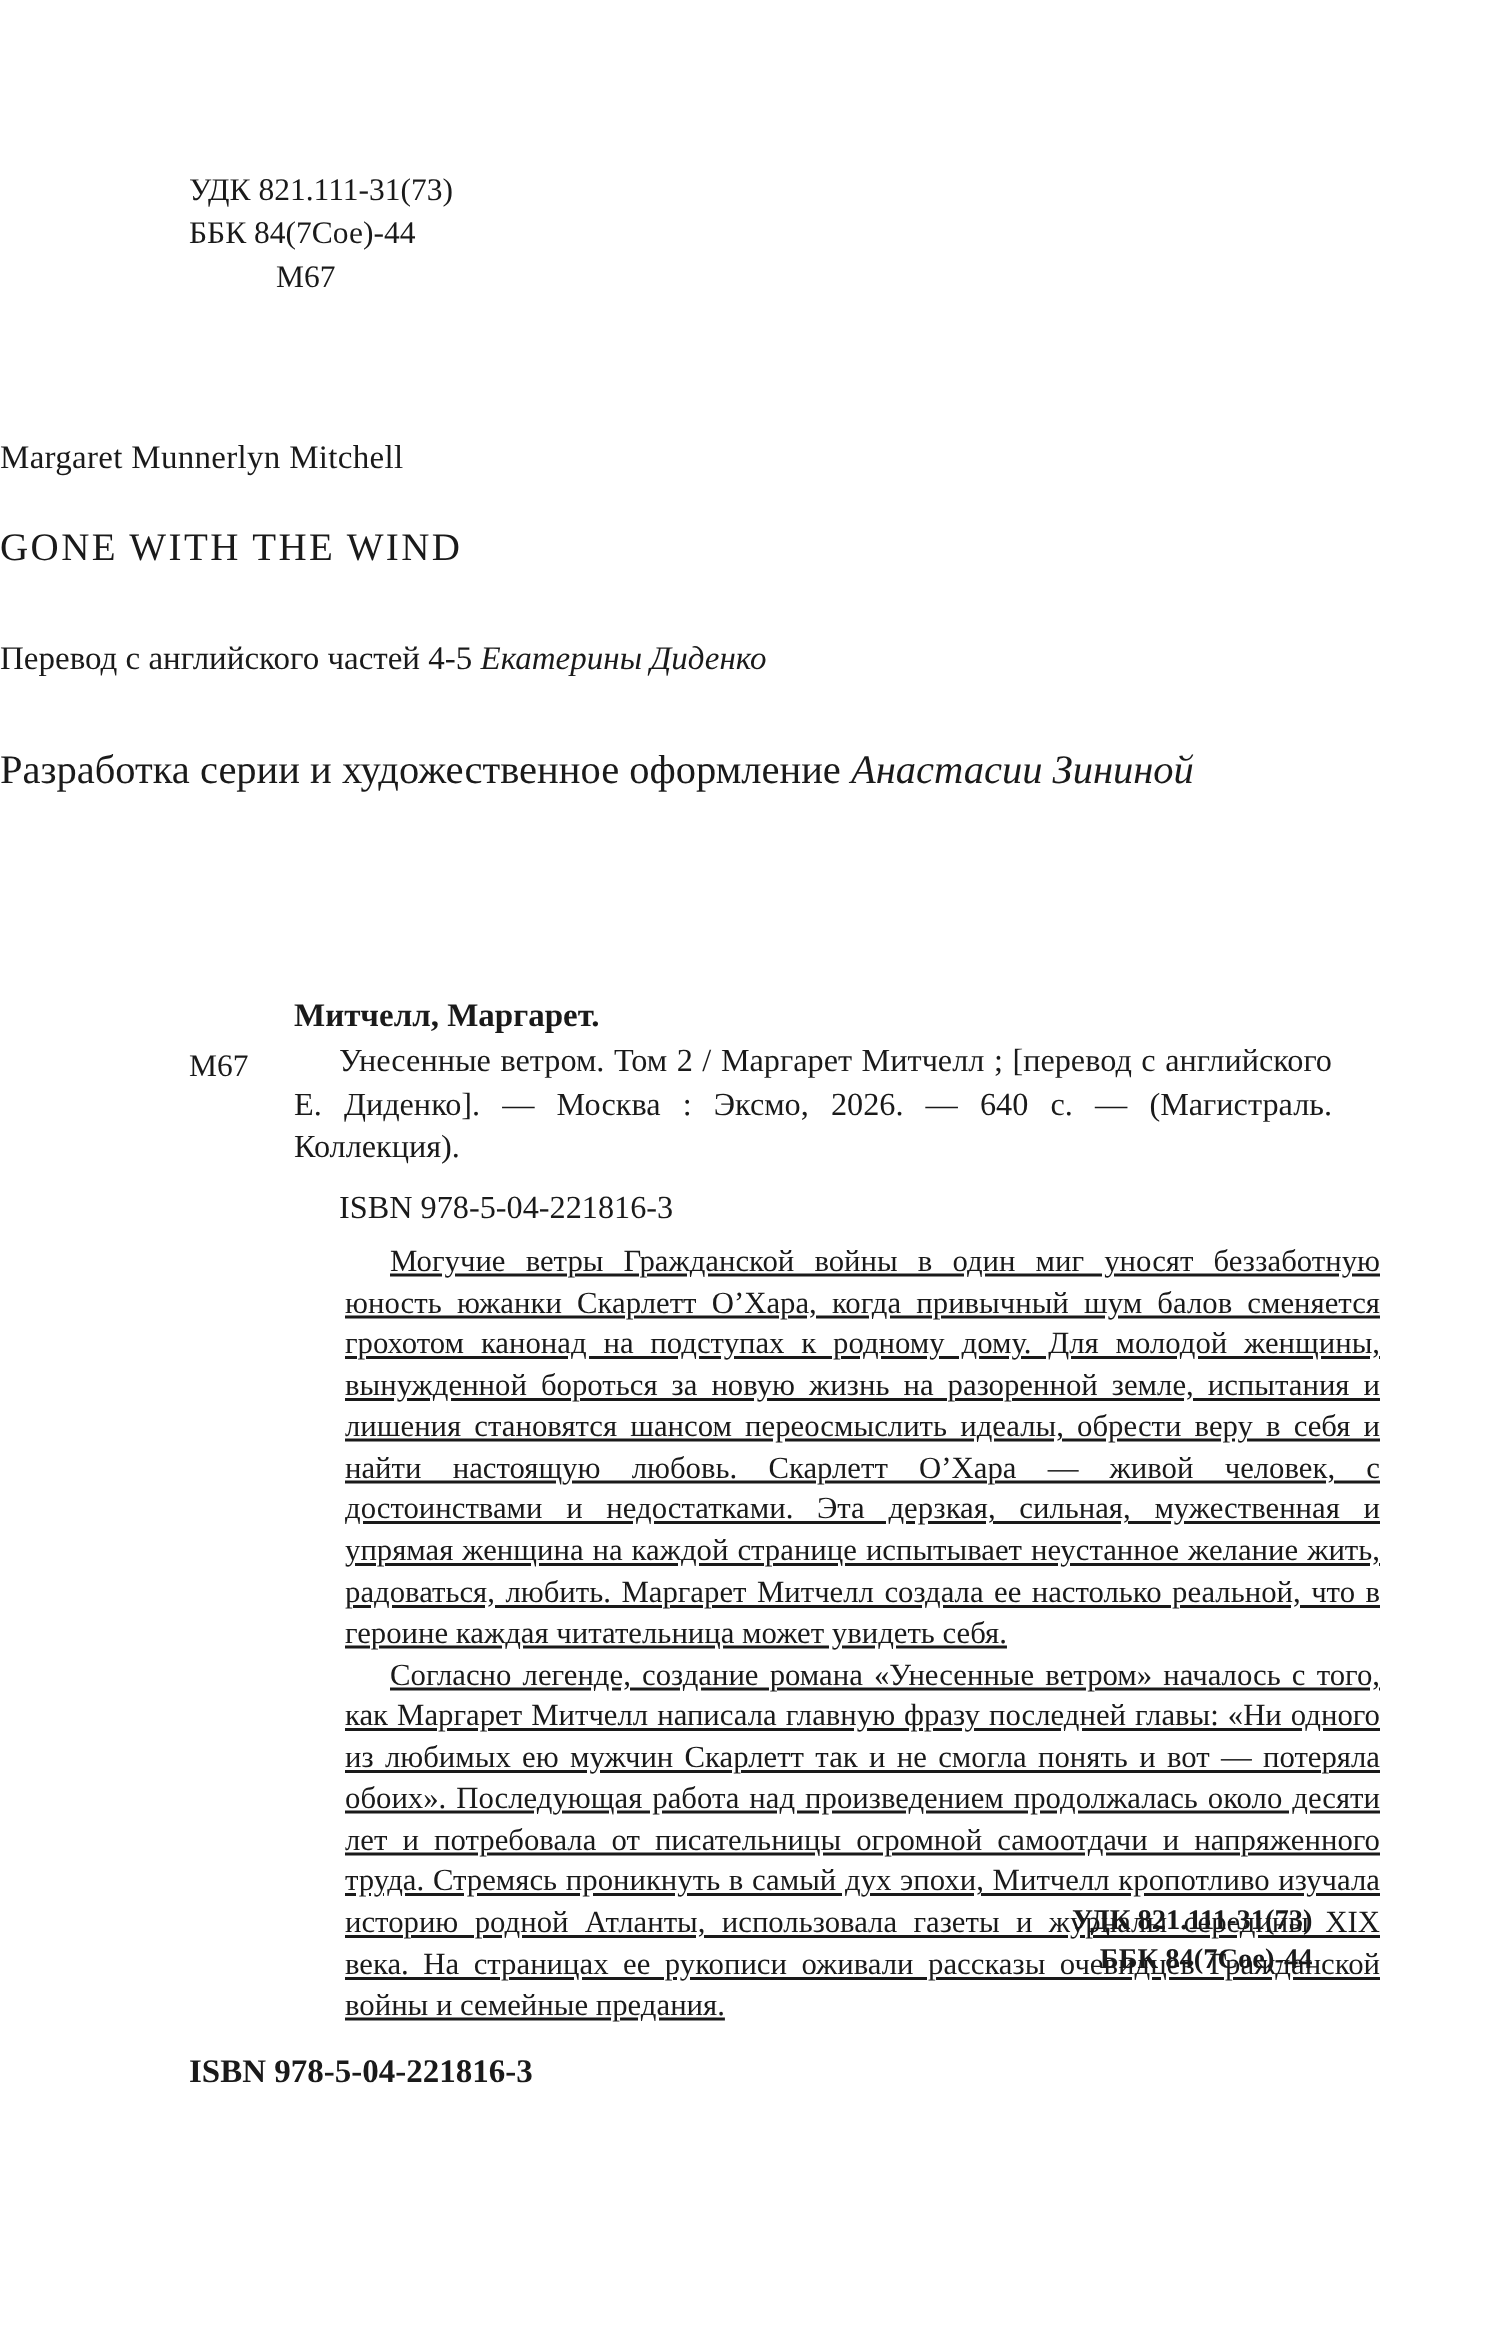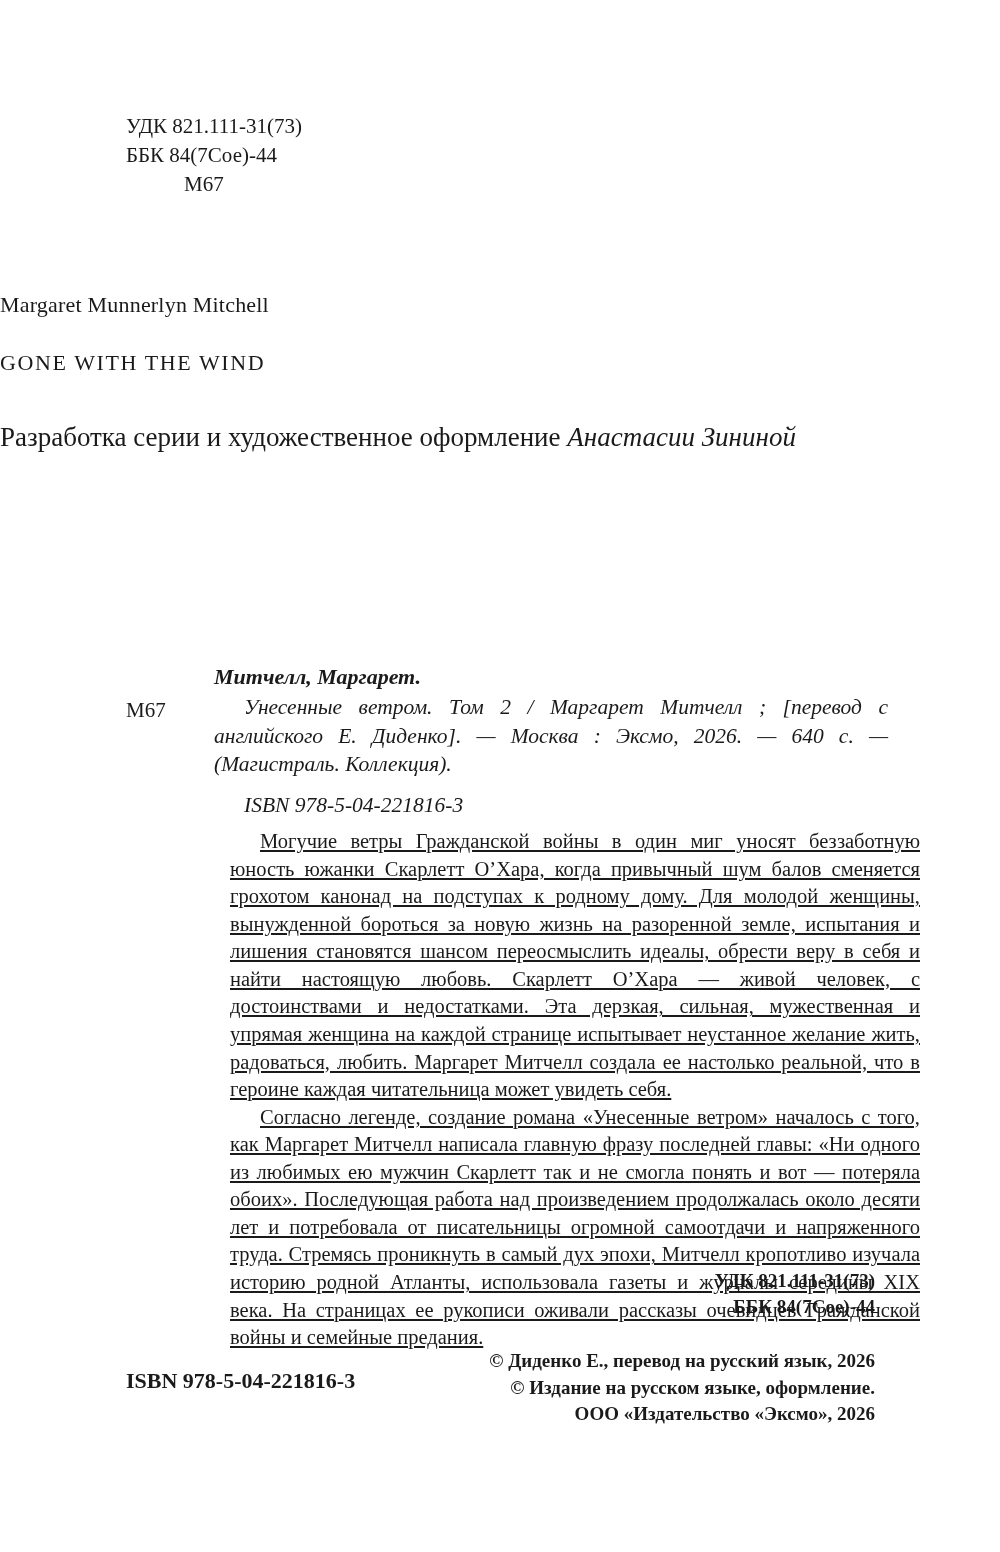--- a/index.html
+++ b/index.html
@@ -33,21 +33,21 @@
     position: absolute;
     left: 0;
     right: 0;
     top: 292px;
   }
   .author-en {
     font-size: 22px;
     letter-spacing: 0.2px;
   }
   .title-en {
-    font-size: 22px;
+    font-size: 26px;
     margin-top: 32px;
     letter-spacing: 1.6px;
   }
   .translation-line {
     font-size: 22px;
     margin-top: 46px;
   }
   .translation-line .name { font-style: italic; }
   .design-line {
     font-size: 27px;
@@ -62,25 +62,24 @@
     top: 662px;
     width: 762px;
   }
   .biblio-code {
     position: absolute;
     left: 0;
     top: 36px;
     font-size: 21px;
   }
   .biblio-body {
-    margin-left: 88px;
+    margin-left: 70px;
     font-size: 21.5px;
     line-height: 1.33;
     text-align: justify;
-    font-style: italic;
   }
   .biblio-author {
     font-weight: bold;
     font-size: 22px;
   }
   .biblio-desc {
     margin-top: 2px;
     text-indent: 30px;
   }
   .isbn-inline {
@@ -141,20 +140,24 @@
 
   <div class="udk-block">
     <div class="line">УДК 821.111-31(73)</div>
     <div class="line">ББК 84(7Сое)-44</div>
     <div class="line indent">М67</div>
   </div>
 
   <div class="title-block">
     <div class="author-en">Margaret Munnerlyn Mitchell</div>
     <div class="title-en">GONE WITH THE WIND</div>
+    <div class="translation-line">
+      <span>Перевод с английского частей 4-5</span>
+      <span class="name">Екатерины Диденко</span>
+    </div>
     <div class="design-line">
       <span>Разработка серии и художественное оформление</span>
       <span class="name">Анастасии Зининой</span>
     </div>
   </div>
 
   <div class="biblio">
     <div class="biblio-code">М67</div>
     <div class="biblio-body">
       <div class="biblio-author">Митчелл, Маргарет.</div>
@@ -166,21 +169,16 @@
   <div class="annotation">
     <p>Могучие ветры Гражданской войны в один миг уносят беззаботную юность южанки Скарлетт О’Хара, когда привычный шум балов сменяется грохотом канонад на подступах к родному дому. Для молодой женщины, вынужденной бороться за новую жизнь на разоренной земле, испытания и лишения становятся шансом переосмыслить идеалы, обрести веру в себя и найти настоящую любовь.  Скарлетт О’Хара — живой человек, с достоинствами и недостатками. Эта дерзкая, сильная, мужественная и упрямая женщина на каждой странице испытывает неустанное желание жить, радоваться, любить. Маргарет Митчелл создала ее настолько реальной, что в героине каждая читательница может увидеть себя.</p>
     <p>Согласно легенде, создание романа «Унесенные ветром» началось с того, как Маргарет Митчелл написала главную фразу последней главы: «Ни одного из любимых ею мужчин Скарлетт так и не смогла понять и вот — потеряла обоих». Последующая работа над произведением продолжалась около десяти лет и потребовала от писательницы огромной самоотдачи и напряженного труда. Стремясь проникнуть в самый дух эпохи, Митчелл кропотливо изучала историю родной Атланты, использовала газеты и журналы середины XIX века.  На страницах ее рукописи оживали рассказы очевидцев Гражданской войны и семейные предания.</p>
   </div>
 
   <div class="udk-bottom">
     <div>УДК 821.111-31(73)</div>
     <div>ББК 84(7Сое)-44</div>
   </div>
 
-  <div class="copyright">
-    <div>© Диденко Е., перевод на русский язык,  2026</div>
-    <div>© Издание на русском языке, оформление.</div>
-    <div>ООО «Издательство «Эксмо», 2026</div>
-  </div>
 
   <div class="isbn-bottom">ISBN 978-5-04-221816-3</div>
 
 </div>
 
 </body></html>

